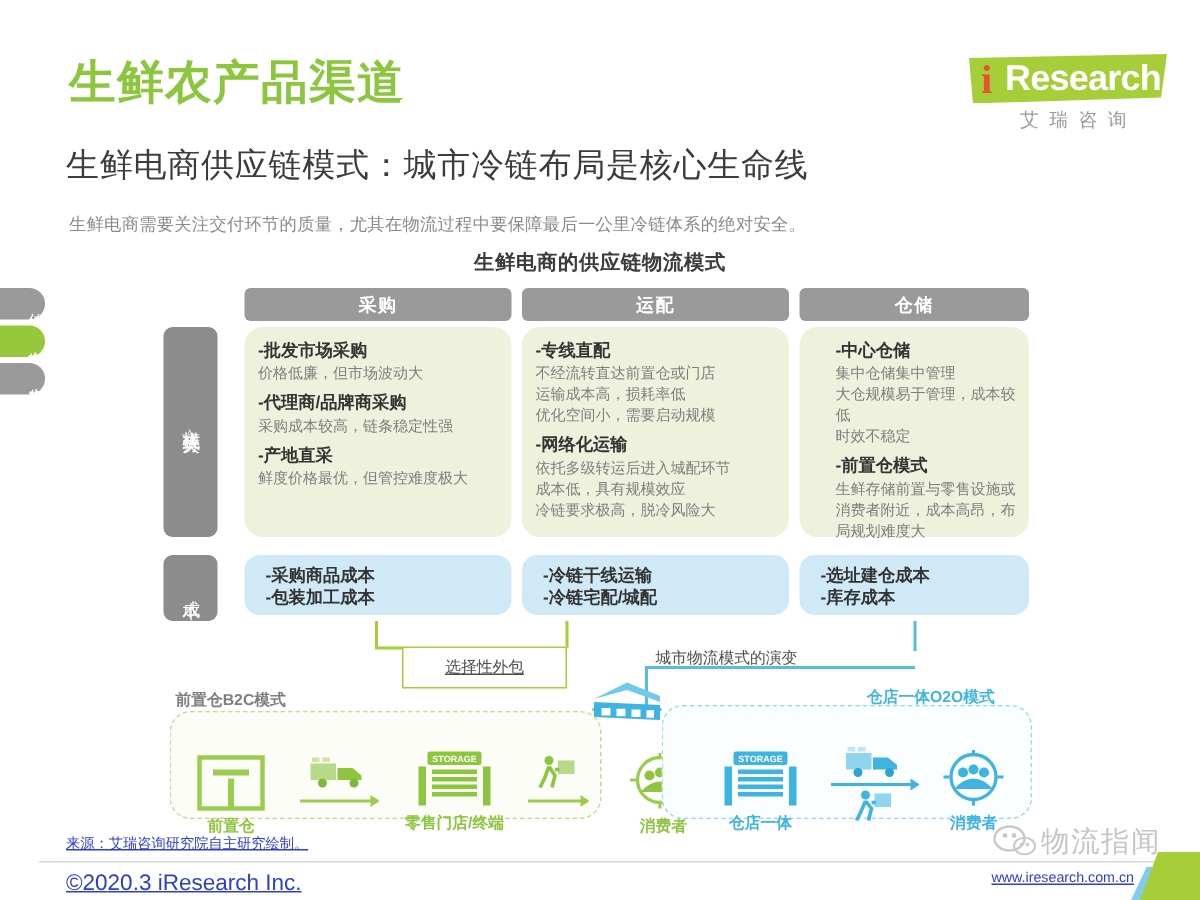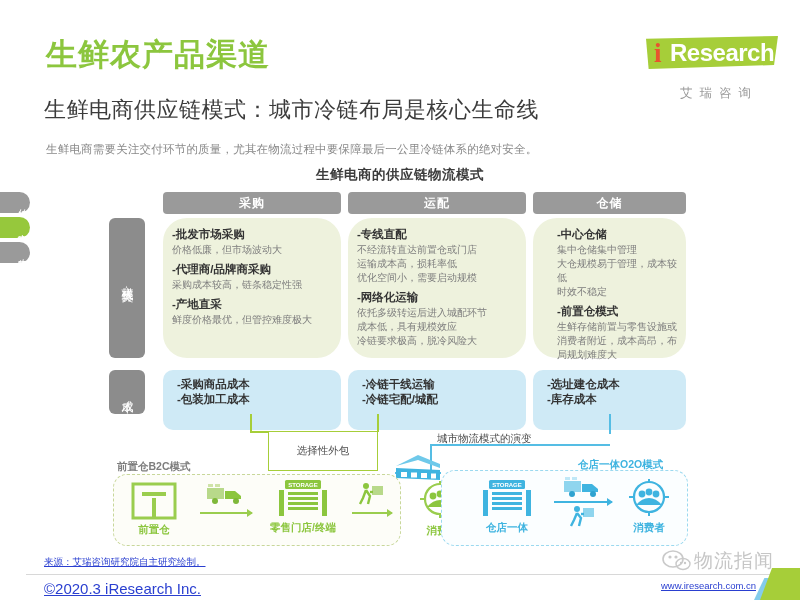--- a/index.html
+++ b/index.html
@@ -66,21 +66,21 @@
     font-size: 27px; font-weight: bold; color: #e8532f;
     font-family: "Liberation Serif", serif;
     line-height: 30px;
   }
   #logo-word {
     position: absolute; left: 24px; top: 2px;
     font-size: 24px; font-weight: bold; color: #ffffff;
     line-height: 30px; letter-spacing: -0.5px;
   }
   #logo-cn {
-    margin-top: 16px; text-align: center;
+    margin-top: 3px; text-align: center;
     font-size: 12.5px; color: #9a9a9a; letter-spacing: 7px;
     padding-left: 6px;
   }
 
   
   #chart-title {
     position: absolute; left: 0; right: 0; top: 166px;
     text-align: center;
     font-size: 13.5px; font-weight: bold; color: #3c3c3c;
     letter-spacing: 0.5px;
@@ -105,54 +105,54 @@
   }
   .row-label .vtext {
     writing-mode: vertical-rl; text-orientation: upright;
     line-height: 15px; font-weight: normal;
   }
   .row-label .star { font-size: 14px; line-height: 14px; }
 
   .mode-card {
     position: absolute; top: 218px;
     background: #eef2dd;
-    border-radius: 24px;
+    border-radius: 12px;
     padding: 8px 9px 6px 9px;
   }
   .mode-head {
     font-size: 11.5px; font-weight: bold; color: #333333;
     margin-top: 4px; line-height: 16px;
   }
   .mode-head:first-child { margin-top: 0; }
   .mode-body {
     font-size: 10px; color: #7e7e7e; line-height: 14px;
     margin-top: 1px;
   }
 
   .cost-card {
-    position: absolute; top: 370px; height: 60px;
+    position: absolute; top: 370px; height: 40px;
     background: #cfeaf6;
     border-radius: 10px;
     padding: 7px 0 0 14px;
   }
   .cost-line {
     font-size: 11.5px; font-weight: bold; color: #333333; line-height: 15px;
   }
 
   
   .vline { position: absolute; width: 2px; }
   .hline { position: absolute; height: 2px; }
 
   #outsource-box {
     position: absolute; left: 268px; top: 431px;
-    width: 110px; height: 40px;
+    width: 110px; height: 28px;
     border: 1.5px solid #a6ce39;
     background: #ffffff;
     display: flex; align-items: center; justify-content: center;
-    font-size: 10.5px; color: #4d4d4d;
+    font-size: 10.5px; color: #4d4d4d; text-decoration: underline;
   }
   #evolve-label {
     position: absolute; left: 437px; top: 432px;
     font-size: 10.5px; color: #4d4d4d;
   }
 
   
   .flow-title { position: absolute; font-size: 10.5px; font-weight: bold; text-align: center; }
   #flow-title-left  { left: 117px; top: 460px; color: #7e7e7e; }
   #flow-title-right { left: 578px; top: 458px; color: #3fb4e0; }
@@ -166,21 +166,21 @@
     border: 1.4px dashed #c8d79a;
     background: #fdfdf8;
   }
   #flow-right {
     left: 441px; top: 470px; width: 247px; height: 76px;
     border: 1.4px dashed #9bd9ef;
     background: #fbfeff;
   }
   .node {
     position: absolute;
-    display: flex; flex-direction: column; align-items: center;
+    display: flex; flex-direction: column; align-items: center; margin-top: 21px;
   }
   .node-label { font-size: 10.5px; font-weight: bold; margin-top: 3px; }
   .g { color: #8cc63e; }
   .b { color: #3fb4e0; }
 
   .arrow { position: absolute; height: 2px; }
   .arrow::after {
     content: ""; position: absolute; right: -1px; top: -3px;
     border-left: 6px solid currentColor;
     border-top: 4px solid transparent;

